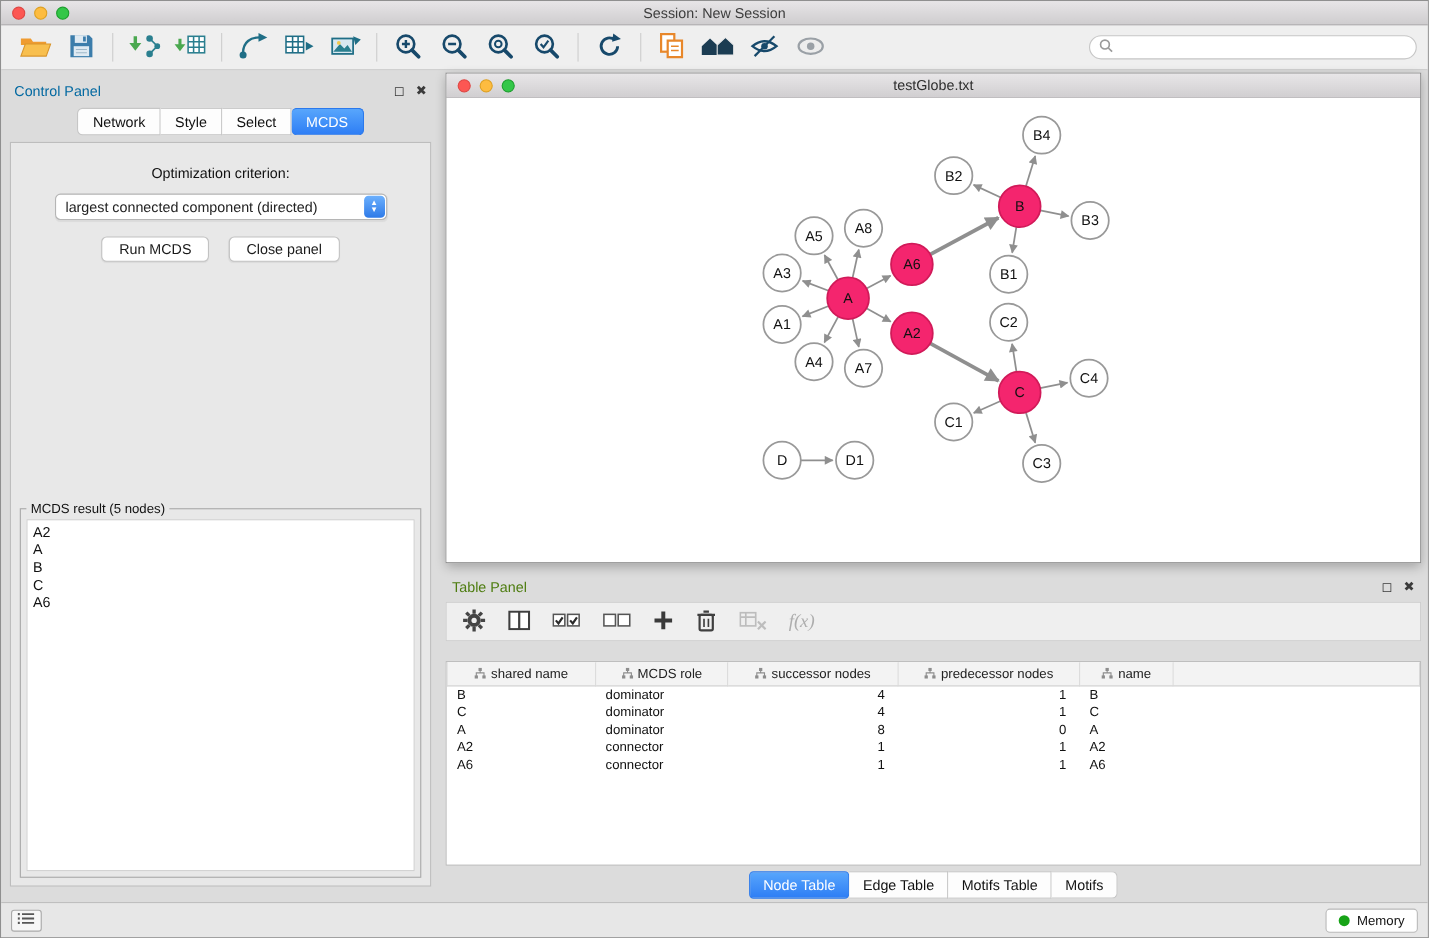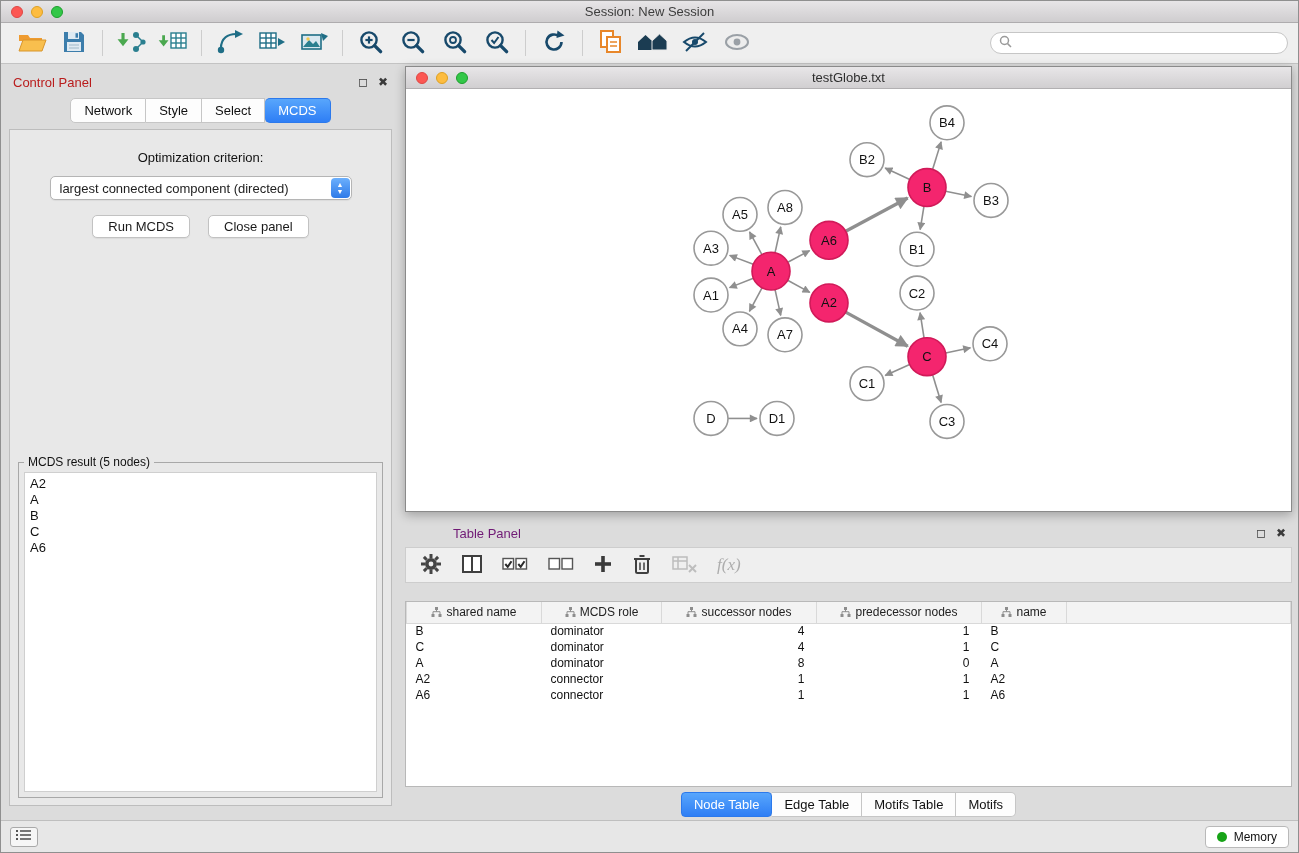--- a/index.html
+++ b/index.html
@@ -22,21 +22,21 @@
   .tb-sep{width:1px;height:26px;background:#cdcdcd;margin:0 7px;flex:none;}
   .search-box{margin-left:auto;width:298px;height:22px;background:#fff;border:1px solid #c6c6c6;border-radius:12px;display:flex;align-items:center;padding:0 8px;gap:5px;}
   .search-box input{border:none;outline:none;flex:1;font-size:12px;font-family:inherit;background:transparent;}
 
   
   .main{flex:1;display:flex;background:#dcdcdc;padding:2px 6px 3px 8px;gap:13px;min-height:0;}
 
   
   .control-panel{width:383px;flex:none;display:flex;flex-direction:column;padding-top:5px;margin-bottom:11px;}
   .cp-header{height:22px;display:flex;align-items:center;padding:0 4px;}
-  .cp-title{font-size:13px;color:#b91c1c;}
+  .cp-title{font-size:13px;color:#0369a1;}
   .panel-icons{margin-left:auto;display:flex;gap:10px;color:#3a3a3a;font-size:12px;}
   .panel-icons span{cursor:default;}
   .cp-tabs{display:flex;justify-content:center;margin:5px 0 6px;}
   .cp-tab{padding:4px 13px;background:#fdfdfd;border:1px solid #c6c6c6;border-left:none;font-size:13px;color:#111;}
   .cp-tab:first-child{border-left:1px solid #c6c6c6;border-radius:5px 0 0 5px;}
   .cp-tab:last-child{border-radius:0 5px 5px 0;text-align:right;}
   .cp-tab.active{background:linear-gradient(#58a6fc,#2e7ef5);color:#fff;border-color:#2b79ec;border-radius:5px;}
   .cp-body{flex:1;background:#e8e8e8;border:1px solid #bdbdbd;position:relative;display:flex;flex-direction:column;align-items:center;padding-top:20px;}
   .opt-label{font-size:13px;color:#111;margin-bottom:11px;}
   .select{width:302px;height:24px;background:#fff;border:1px solid #b5b5b5;border-radius:5px;display:flex;align-items:center;padding-left:9px;font-size:13px;position:relative;box-shadow:0 1px 1px rgba(0,0,0,.06);}
@@ -54,21 +54,21 @@
   .nw-titlebar{height:22px;flex:none;background:linear-gradient(#e8e6e8,#d1cfd1);border-bottom:1px solid #b2b0b2;display:flex;align-items:center;position:relative;}
   .nw-title{position:absolute;left:0;right:0;text-align:center;font-size:13px;color:#2e2e2e;}
   .nw-canvas{flex:1;background:#fff;position:relative;min-height:0;}
   .nw-canvas svg{width:100%;height:100%;display:block;}
   .nw-canvas svg text{font-family:"Liberation Sans","DejaVu Sans",sans-serif;}
   .rc-gap{height:10px;flex:none;}
 
   
   .table-panel{flex:1;display:flex;flex-direction:column;min-height:0;}
   .tp-header{height:22px;flex:none;display:flex;align-items:center;padding:0 6px;}
-  .tp-title{font-size:13px;color:#701a75;margin-left:42px;}
+  .tp-title{font-size:13px;color:#4d7c0f;}
   .tp-toolbar{height:36px;flex:none;background:#efefef;border:1px solid #cdcdcd;display:flex;align-items:center;padding:0 14px;gap:20px;margin-top:3px;}
   .tp-tool{display:flex;align-items:center;justify-content:center;height:30px;}
   .fx-label{font-family:"Liberation Serif","DejaVu Serif",serif;font-style:italic;font-size:17px;color:#adadad;}
   .tp-table-wrap{flex:1;background:#fff;border:1px solid #b8b8b8;margin-top:18px;overflow:hidden;min-height:0;}
   table{border-collapse:collapse;width:100%;table-layout:fixed;}
   th{background:#f3f3f3;border:1px solid #d9d9d9;border-top:none;font-weight:normal;font-size:12px;height:21px;color:#222;white-space:nowrap;overflow:hidden;}
   th .hdr-glyph{vertical-align:-1px;margin-right:4px;}
   td{font-size:12px;height:16px;padding:0 9px;white-space:nowrap;overflow:hidden;color:#111;}
   td.col-num{text-align:right;padding-right:12px;}
   .tp-tabs{height:30px;flex:none;display:flex;justify-content:center;align-items:center;padding-top:4px;}

